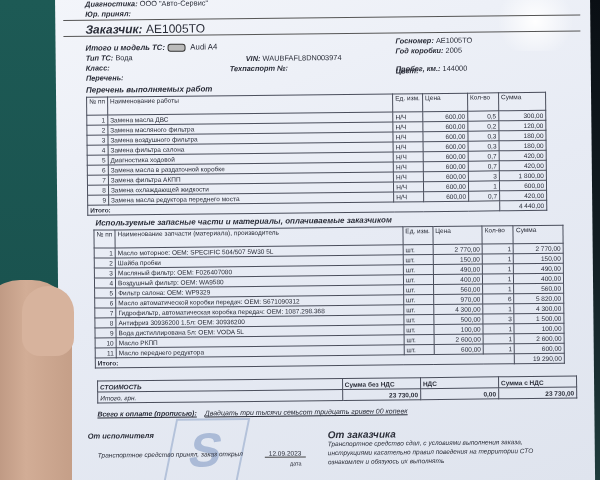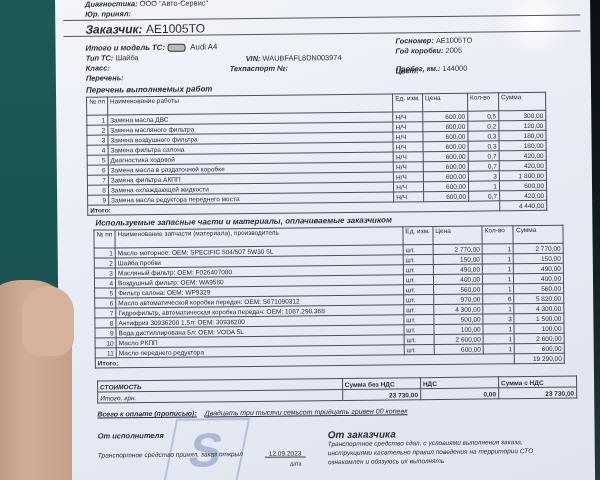--- a/index.html
+++ b/index.html
@@ -48,21 +48,21 @@
   </div>
   <div class="hr" style="top:40px;"></div>
 
   <div class="hdr" style="left:30px;top:48px;font-size:7.8px;">
     <span class="b">Итого и модель ТС:</span>
     <span class="ring"></span>
     <span>Audi A4</span>
   </div>
   <div class="hdr" style="left:30px;top:58px;">
     <span class="b">Тип ТС:</span>
-    <span>Шайба</span>
+    <span>Вода</span>
   </div>
   <div class="hdr" style="left:30px;top:68px;">
     <span class="b">Класс:</span>
   </div>
   <div class="hdr" style="left:30px;top:78px;">
     <span class="b">Перечень:</span>
   </div>
   <div class="hdr" style="left:190px;top:60px;">
     <span class="b">VIN:</span>
     <span>WAUBFAFL8DN003974</span>
@@ -303,21 +303,21 @@
 
   <div class="hdr" style="left:38px;top:415px;font-size:7px;">
     <span class="b" style="text-decoration:underline;">Всего к оплате (прописью):</span>
     <span style="font-style:italic;text-decoration:underline;margin-left:6px;">Двадцать три тысячи семьсот тридцать гривен 00 копеек</span>
   </div>
 
   <div class="logo">
       <span class="logo-s">S</span>
     </div>
 
-  <div class="sig b" style="left:38px;top:436px;font-size:7.5px;">От исполнителя</div>
+  <div class="sig b" style="left:28px;top:436px;font-size:7.5px;">От исполнителя</div>
   <div class="sig" style="left:38px;top:456px;font-style:italic;">Транспортное средство принял, заказ открыл</div>
   <div class="sig" style="left:205px;top:456px;border-bottom:1px solid #444;padding:0 4px;">12.09.2023</div>
   <div class="sig" style="left:230px;top:467px;font-size:5.5px;">дата</div>
 
   <div class="sig b" style="left:268px;top:436px;font-size:10px;">От заказчика</div>
   <div class="sig" style="left:268px;top:447px;font-style:italic;">Транспортное средство сдал, с условиями выполнения заказа,</div>
   <div class="sig" style="left:268px;top:456px;font-style:italic;">инструкциями касательно правил поведения на территории СТО</div>
   <div class="sig" style="left:268px;top:465px;font-style:italic;">ознакомлен и обязуюсь их выполнять</div>
 </div>
 

